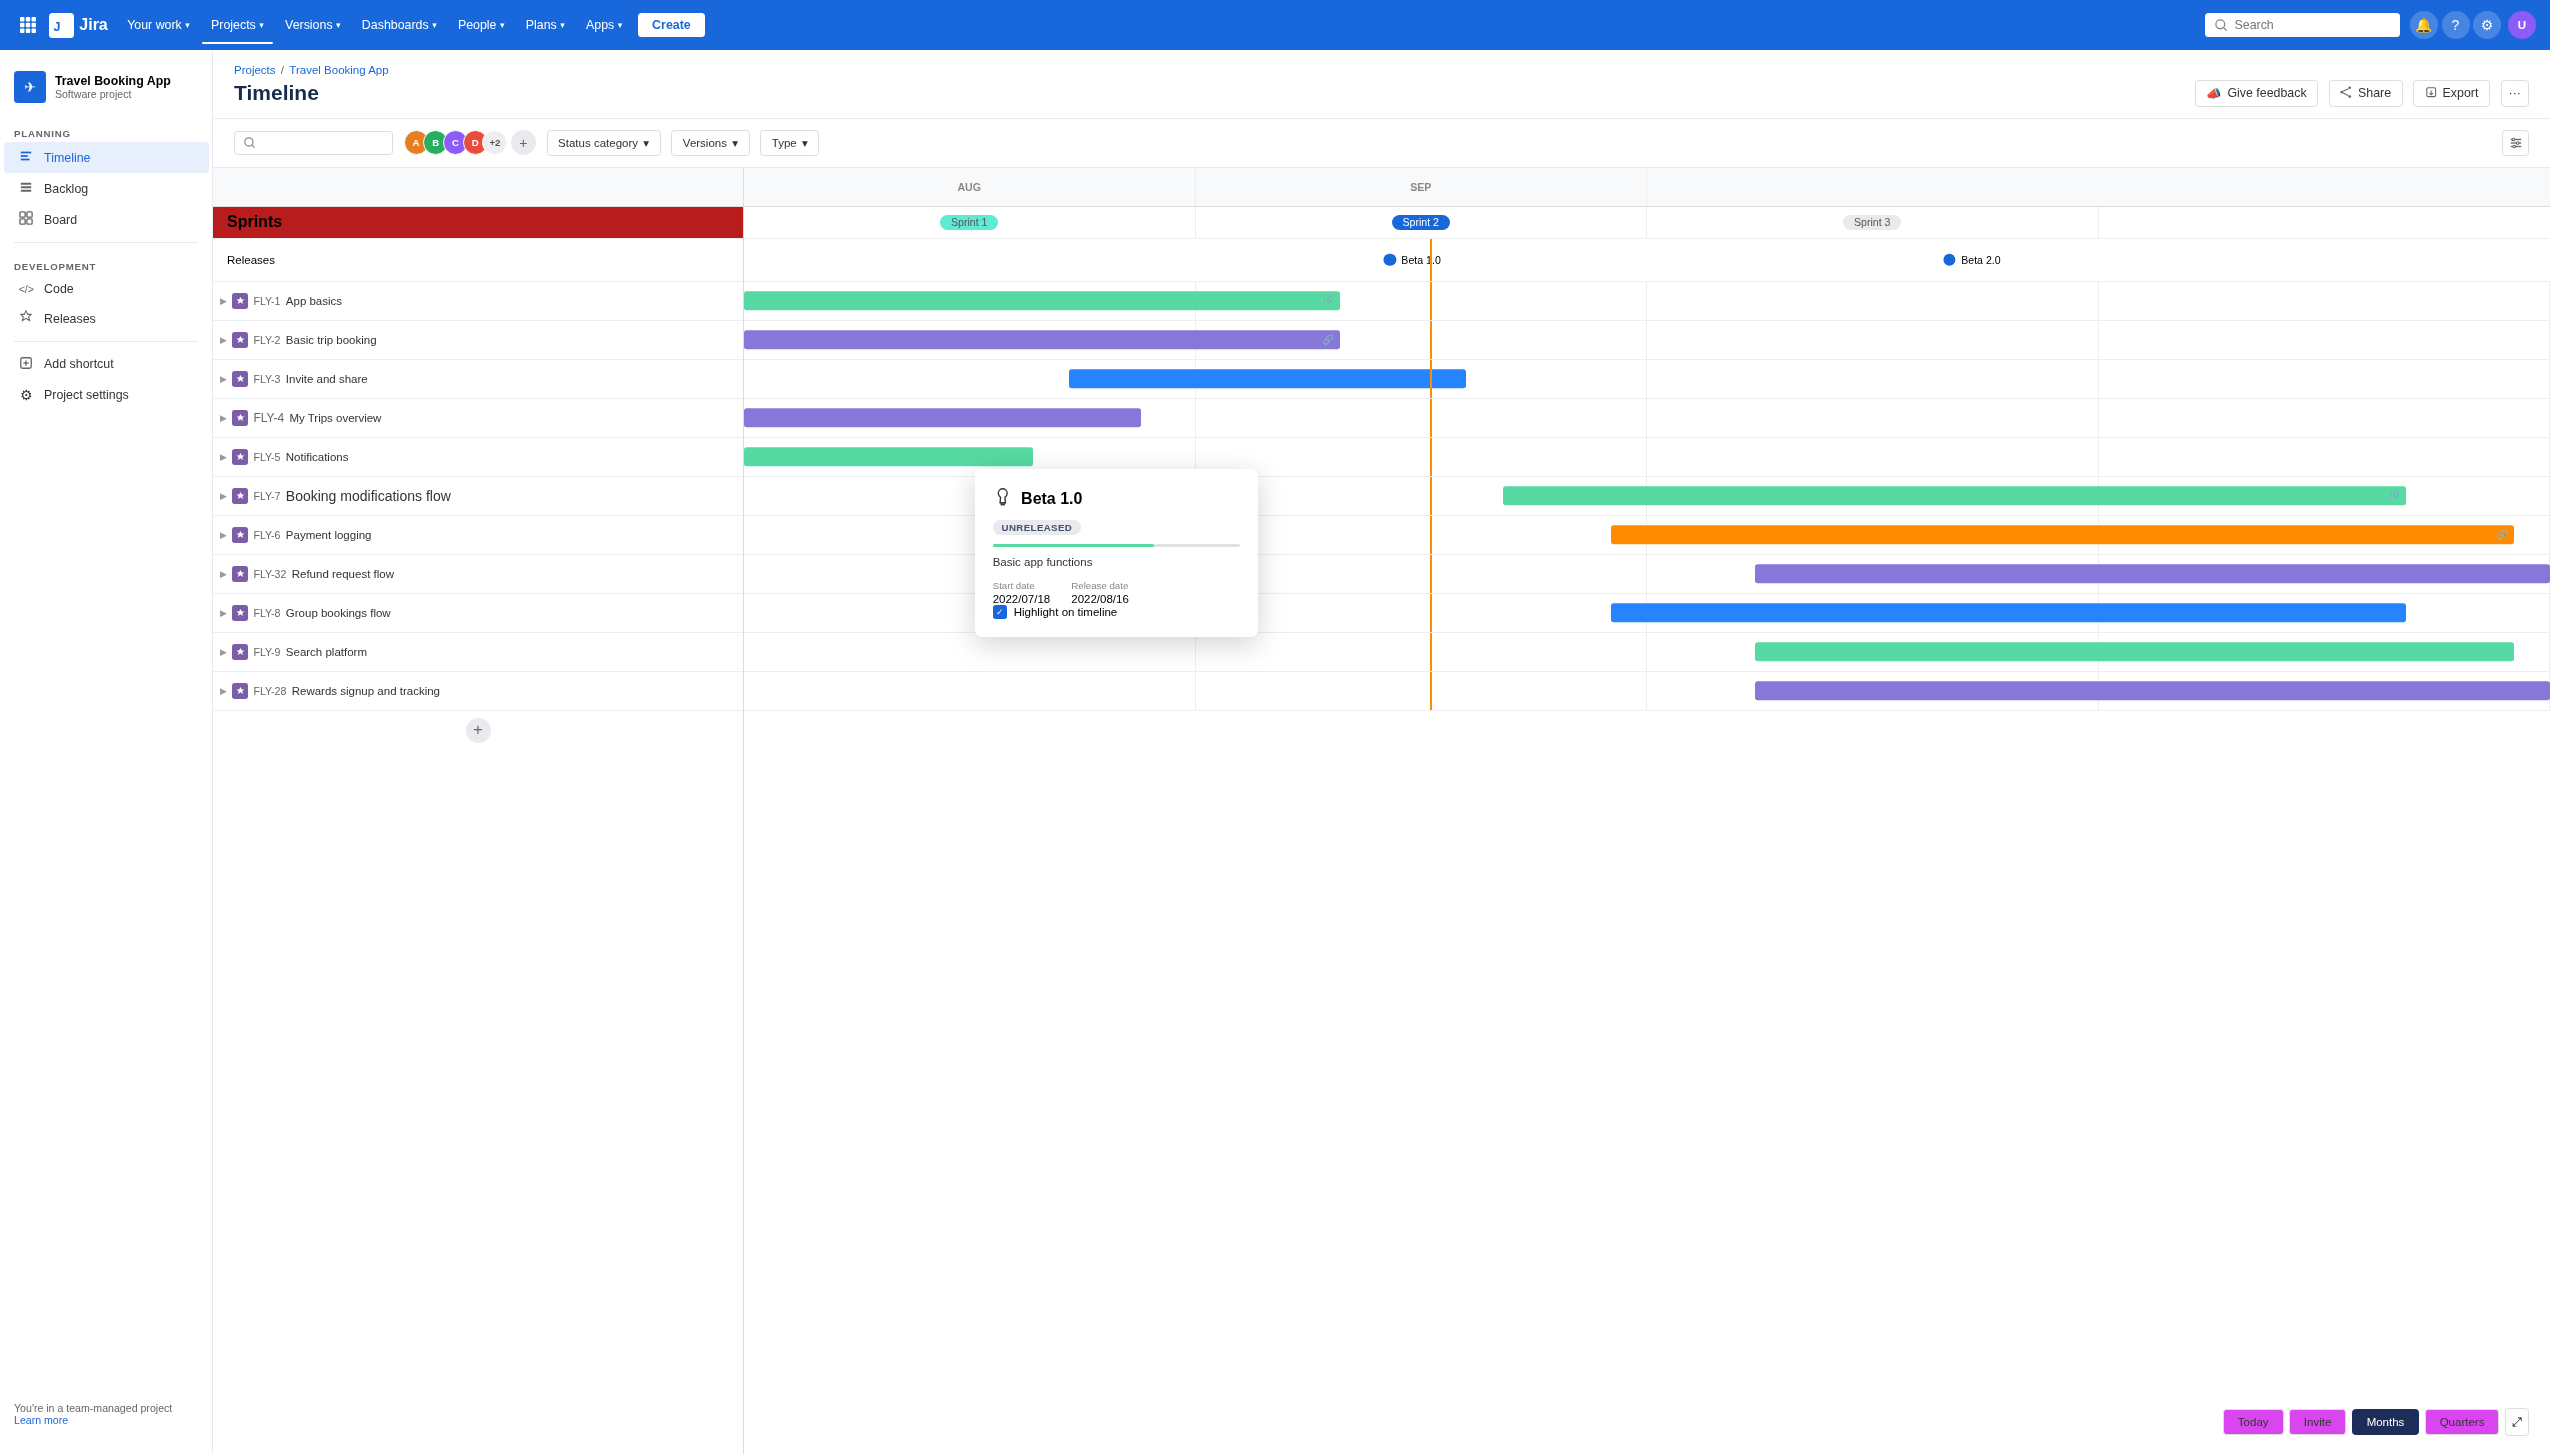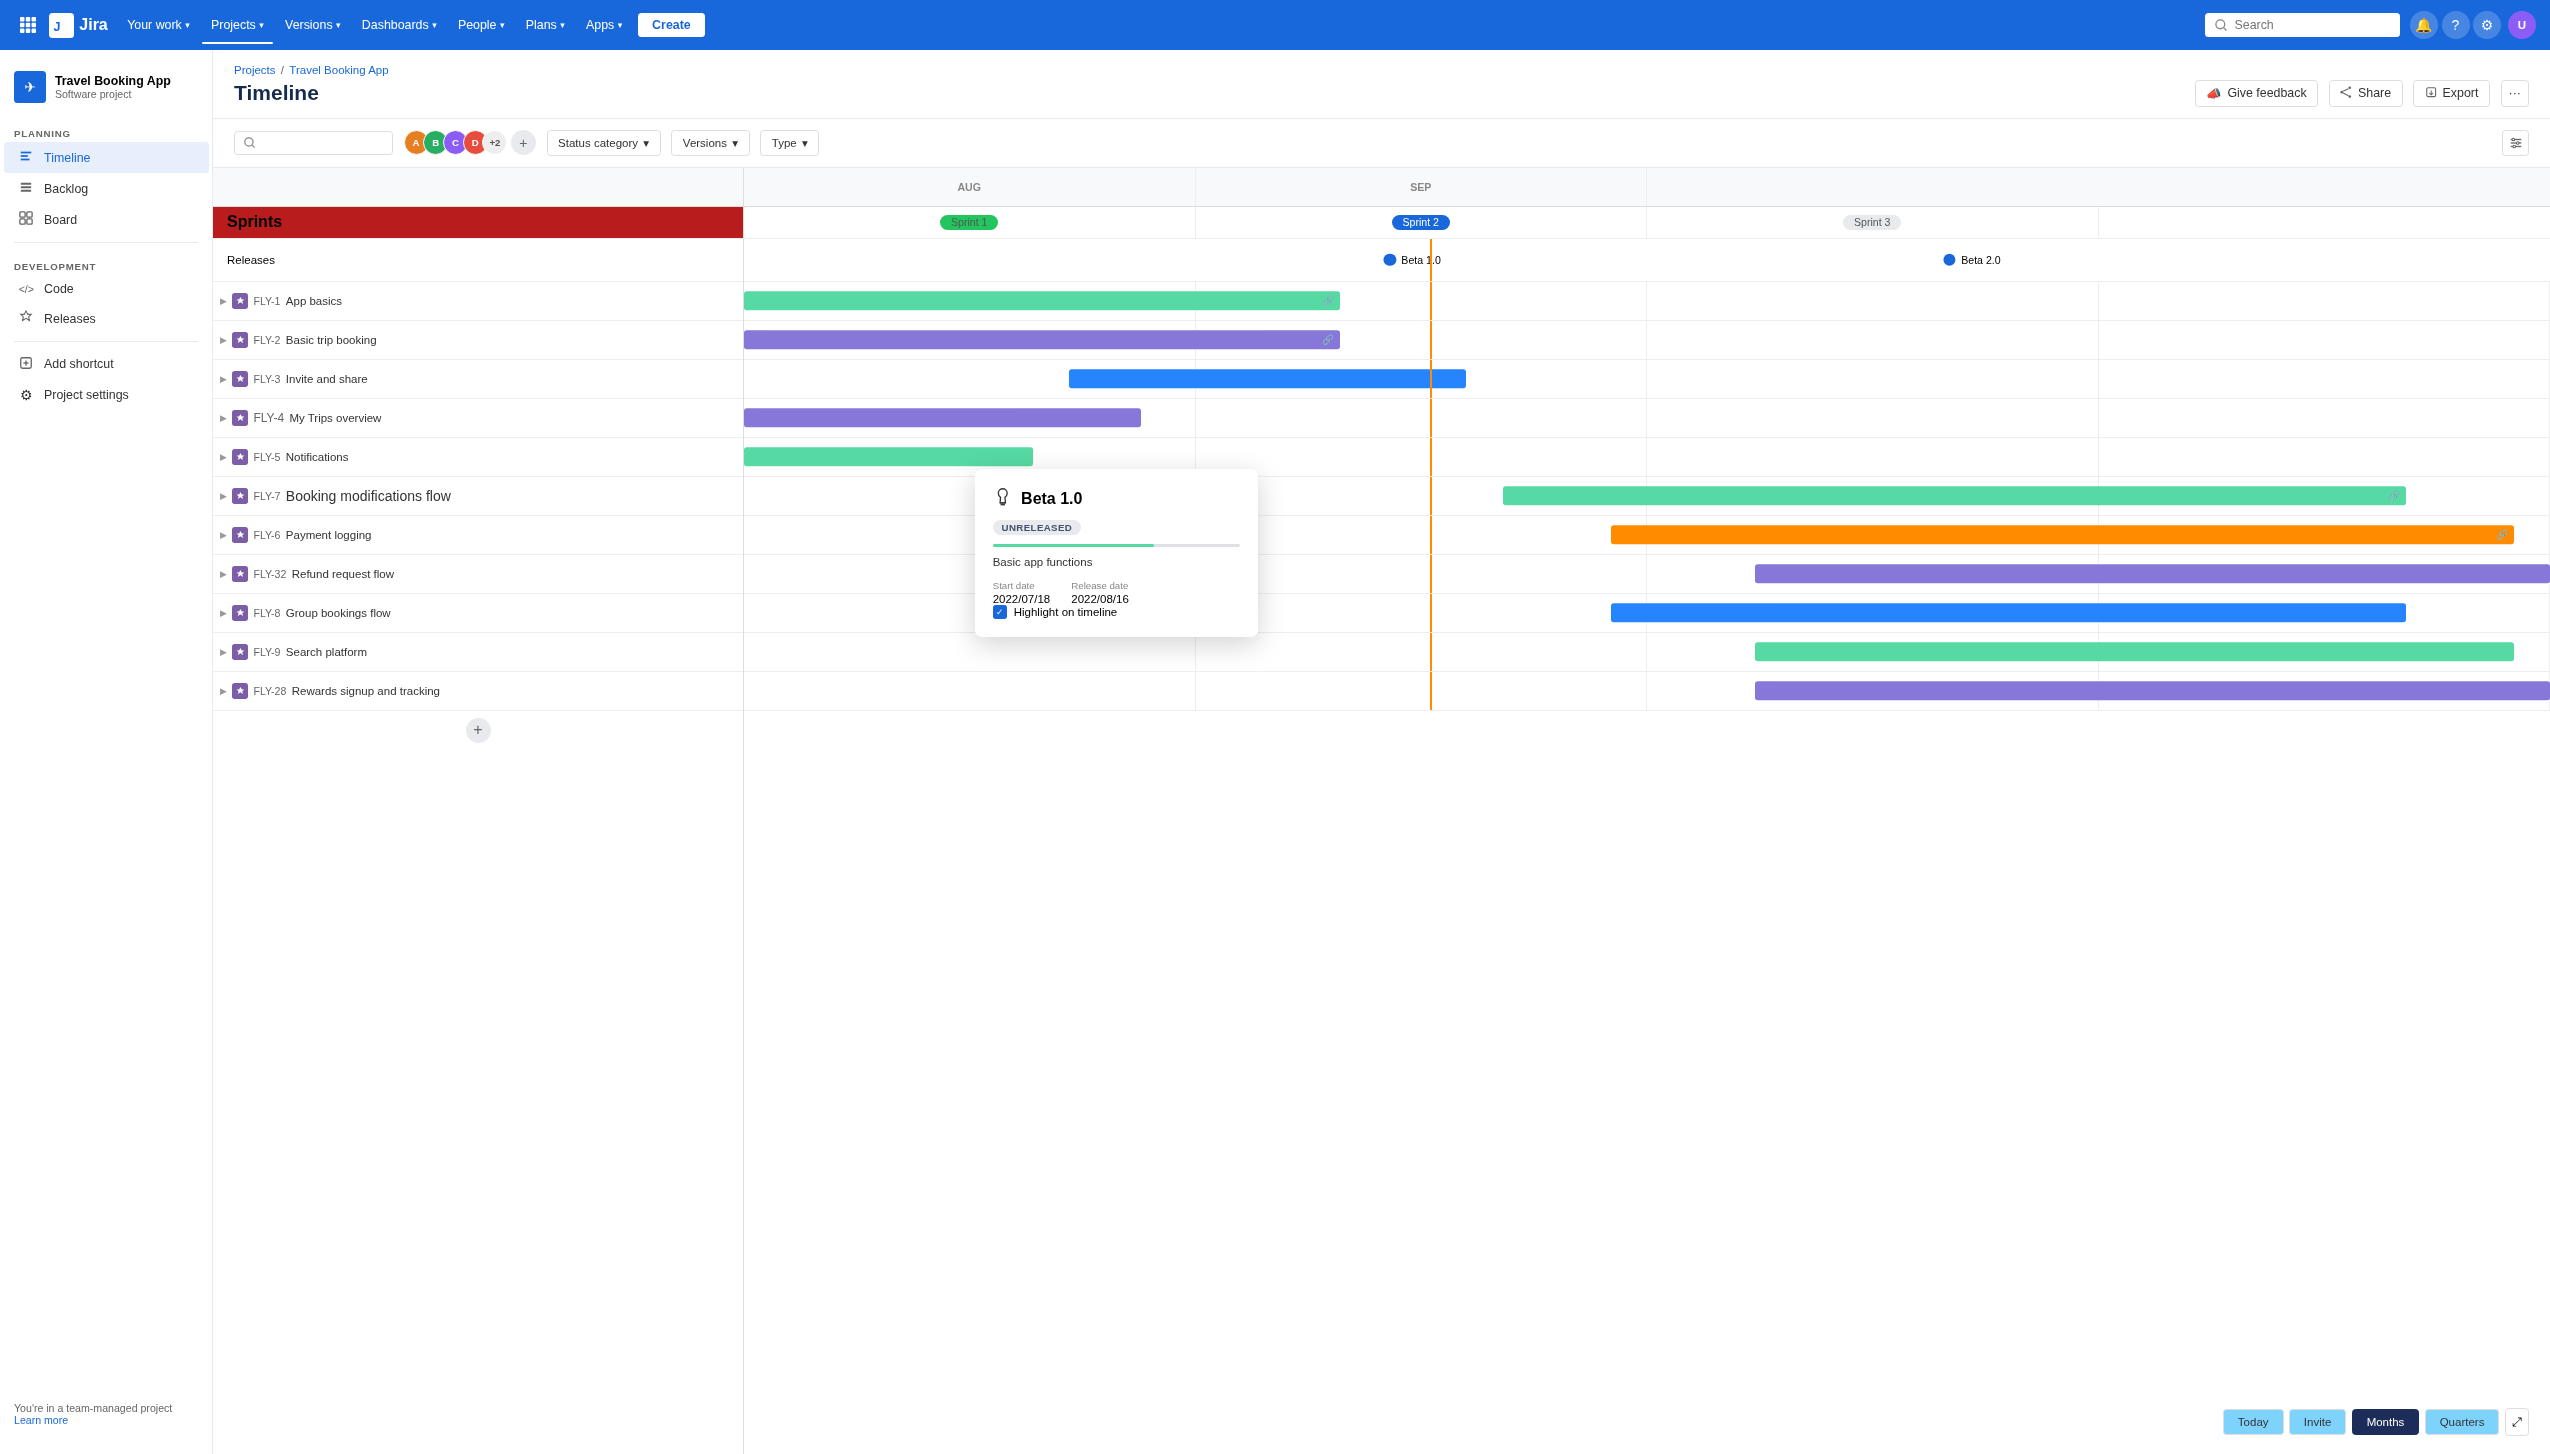--- a/index.html
+++ b/index.html
@@ -185,21 +185,21 @@
     }
 
     
     .timeline-container {
       flex: 1; overflow: auto; position: relative;
     }
     .sprint-badge {
       display: inline-block; padding: 1.8px 10.6px; border-radius: 10.6px;
       font-size: 10.6px; font-weight: 500;
     }
-    .sprint-badge.s1 { background: #22c55e; color: #555; }
+    .sprint-badge.s1 { background: #5eead4; color: #555; }
     .sprint-badge.s2 { background: #1868db; color: #fff; }
     .sprint-badge.s3 { background: #e8eaed; color: #555; }
 
     
     .release-popup {
       position: absolute;
       top: 301px; left: 762px;
       width: 283px;
       background: #fff; border-radius: 7px;
       box-shadow: 0 7px 28px rgba(0,0,0,0.18);
@@ -227,21 +227,21 @@
       display: flex; align-items: center; justify-content: center; color: #fff; font-size: 8.9px;
     }
 
     
     .timeline-bottom-bar {
       position: absolute; bottom: 17.7px; right: 21px;
       display: flex; align-items: center; gap: 5.3px; z-index: 20;
     }
     .bottom-btn {
       padding: 6.2px 14px; border: 0.9px solid #ddd; border-radius: 3.5px;
-      background: #7dd3fc; cursor: pointer; font-size: 11.5px; color: #333;
+      background: #d946ef; cursor: pointer; font-size: 11.5px; color: #333;
     }
     .bottom-btn.active { background: #1d2d5a; color: #fff; border-color: #1d2d5a; }
     .expand-icon-btn {
       padding: 6.2px; border: 0.9px solid #ddd; border-radius: 3.5px;
       background: #fff; cursor: pointer; font-size: 12.4px;
     }
   </style>
 </head>
 <body>
 

